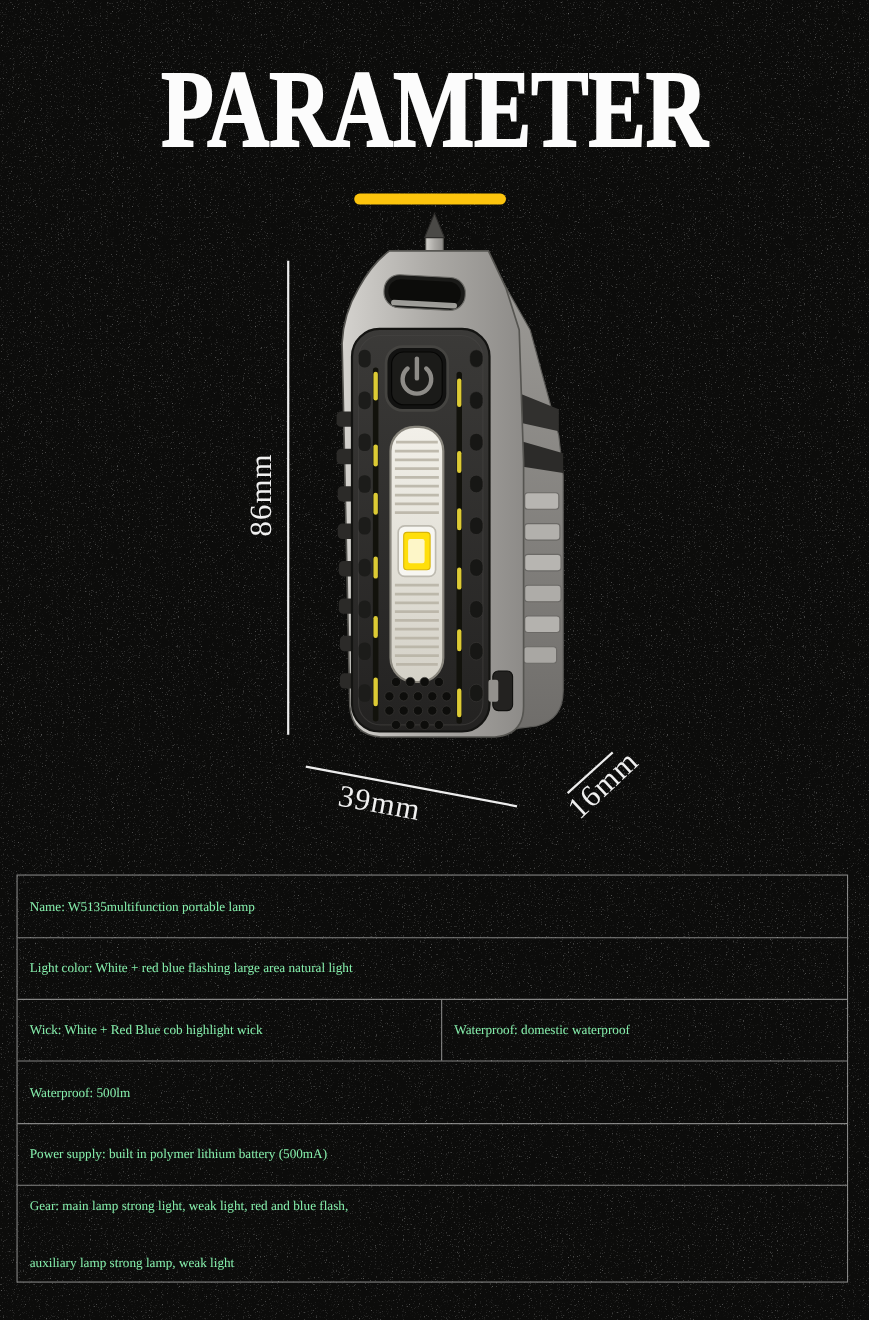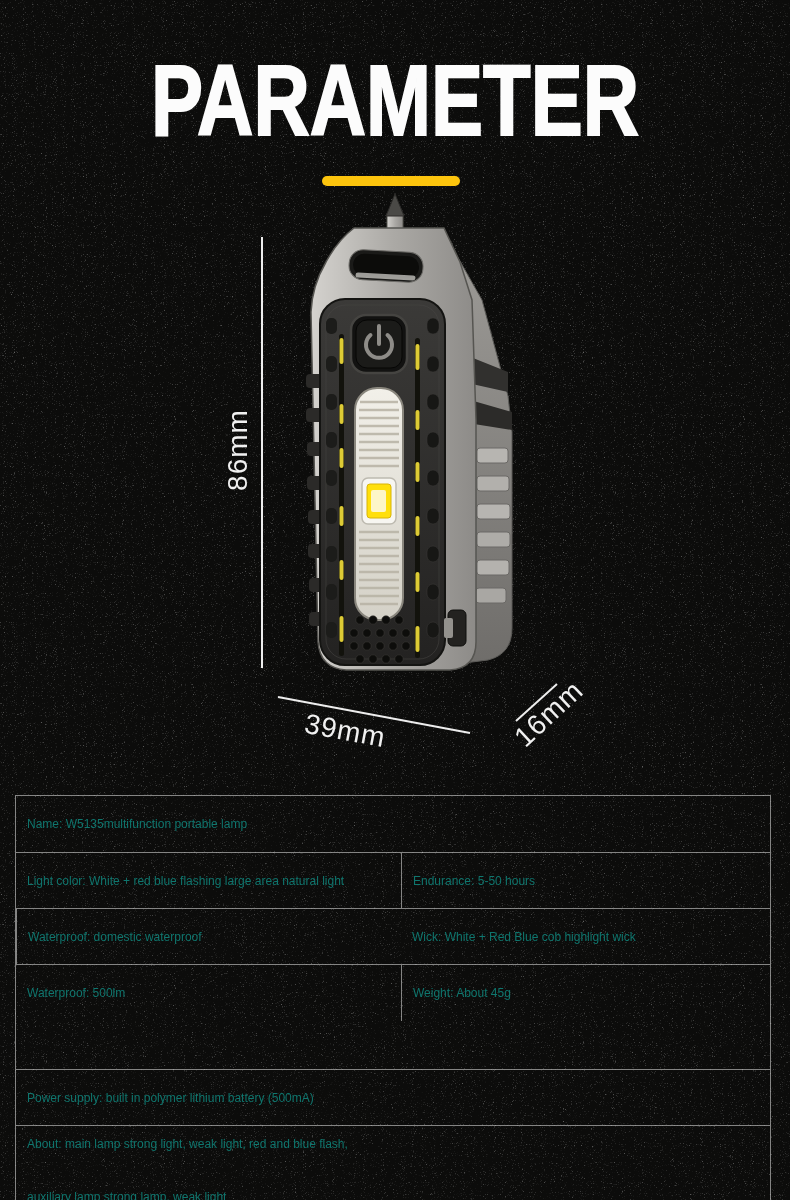--- a/index.html
+++ b/index.html
@@ -1,19 +1,19 @@
 <!DOCTYPE html>
 <html><head>
 <meta charset="utf-8">
 <style>
   html,body{margin:0;padding:0;background:#000;}
   .page{
     position:relative;width:790px;height:1200px;margin:0 auto;
     background:#0c0c0b;overflow:hidden;
-    font-family:Liberation Sans, sans-serif;color:#f2f2f2;
+    font-family:Liberation Serif, serif;color:#f2f2f2;
   }
   .noise{position:absolute;inset:0;width:790px;height:1200px;opacity:.45;pointer-events:none;}
 
   
   .title{
     position:absolute;top:50px;left:0;width:790px;margin:0;
     text-align:center;font-size:100px;line-height:1;font-weight:bold;
     color:#fcfcfc;letter-spacing:0px;
     transform:scaleX(.78);transform-origin:center;
     -webkit-text-stroke:2px #fcfcfc;
@@ -41,26 +41,26 @@
   }
   .spec-row{
     display:grid;grid-template-columns:385px 1fr;
     box-sizing:border-box;
   }
   .spec-row + .spec-row{border-top:1px solid rgba(232,232,232,.55);}
   .spec-row:nth-child(1){height:56px;}
   .spec-row:nth-child(2){height:56px;}
   .spec-row:nth-child(3){height:56px;}
   .spec-row:nth-child(4){height:57px;}
-  .spec-row:nth-child(5){height:56px;margin-top:48px;}
+  .spec-row:nth-child(5){height:56px;}
   .spec-row:nth-child(6){height:88px;}
   .spec-cell{
     display:flex;align-items:center;
     padding-left:11px;padding-right:6px;
-    font-size:12px;color:#0f766e;white-space:nowrap;
+    font-size:12px;color:#86efac;white-space:nowrap;
     box-sizing:border-box;overflow:visible;
   }
   .spec-cell.right{border-left:1px solid rgba(232,232,232,.55);}
   .spec-row:nth-child(6) .spec-cell{
     flex-direction:column;align-items:flex-start;justify-content:space-between;
     padding-top:11px;padding-bottom:9px;
   }
 </style>
 </head>
 <body>
@@ -266,46 +266,40 @@
   <div class="spec-table">
     <div class="spec-row">
       <div class="spec-cell left">
           <span>Name: W5135multifunction portable lamp</span>
         </div>
     </div>
     <div class="spec-row">
       <div class="spec-cell left">
           <span>Light color: White + red blue flashing large area natural light</span>
         </div>
-      <div class="spec-cell right">
-          <span>Endurance: 5-50 hours</span>
-        </div>
-    </div>
-    <div class="spec-row">
+    </div>
+    <div class="spec-row">
+      <div class="spec-cell left">
+          <span>Wick: White + Red Blue cob highlight wick</span>
+        </div>
       <div class="spec-cell right">
           <span>Waterproof: domestic waterproof</span>
         </div>
-      <div class="spec-cell left">
-          <span>Wick: White + Red Blue cob highlight wick</span>
-        </div>
     </div>
     <div class="spec-row">
       <div class="spec-cell left">
           <span>Waterproof: 500lm</span>
         </div>
-      <div class="spec-cell right">
-          <span>Weight: About 45g</span>
-        </div>
     </div>
     <div class="spec-row">
       <div class="spec-cell left">
           <span>Power supply: built in polymer lithium battery (500mA)</span>
         </div>
     </div>
     <div class="spec-row">
       <div class="spec-cell left">
-        <span>About: main lamp strong light, weak light, red and blue flash,</span>
+        <span>Gear: main lamp strong light, weak light, red and blue flash,</span>
         <span>auxiliary lamp strong lamp, weak light</span>
       </div>
     </div>
   </div>
 
 </div>
 
 </body></html>

